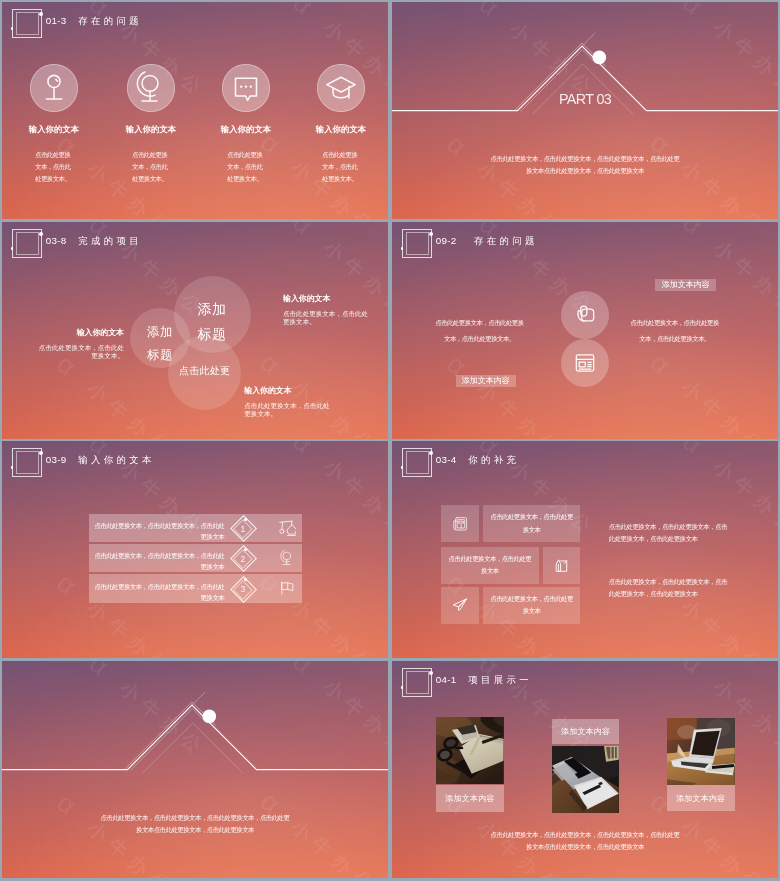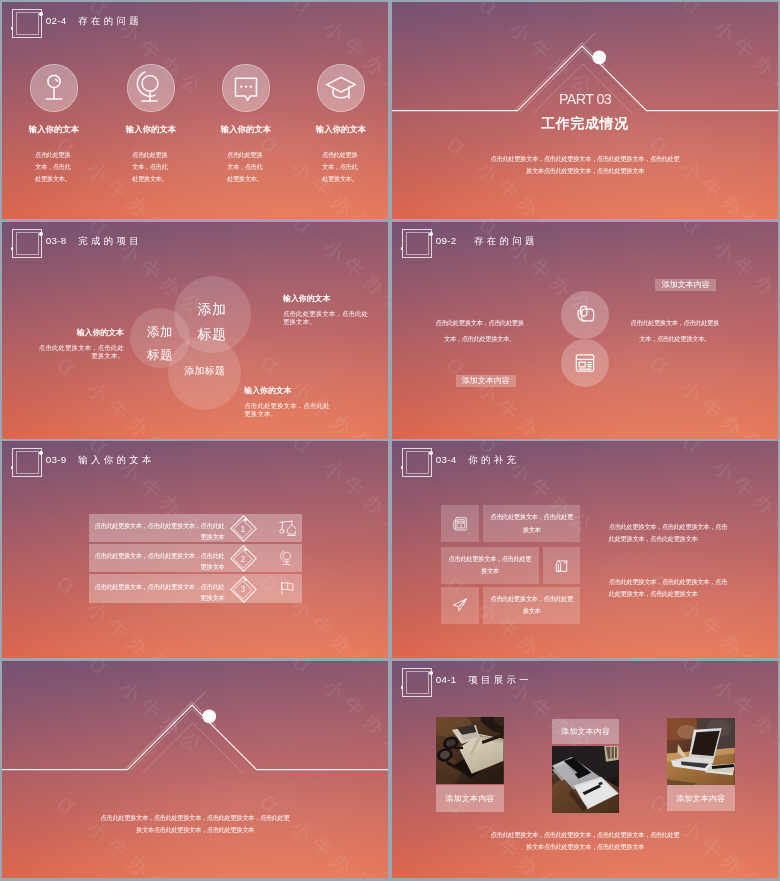--- a/index.html
+++ b/index.html
@@ -108,21 +108,21 @@
           <i style="left:65px;top:128px"> 小牛办公</i>
           <i style="left:220px;top:-4px"><b>α</b> 小牛办公</i>
           <i style="left:375px;top:-136px"><b>α</b> 小牛办公</i>
         </div>
       </div>
     <div>
       <div class="sqout" style="left:9.6px;top:6.5px;width:28.3px;height:27.2px"></div>
       <div class="sqin" style="left:13.5px;top:10px;width:21.7px;height:20.9px"></div>
       <div class="dot" style="left:36.5px;top:9.6px;width:4.6px;height:4.6px"></div>
       <div class="dot" style="left:8.5px;top:25px;width:2.6px;height:2.6px"></div>
-      <div class="htxt hnum" style="left:43.8px;top:12.5px">02-4</div>
+      <div class="htxt hnum" style="left:43.8px;top:12.5px">01-3</div>
       <div class="htxt hti" style="left:76.3px;top:12.8px">存在的问题</div>
     </div>
     <div class="feat" style="left:4px">
       <div class="featcirc">
           <span class="ico24">
             <svg viewBox="0 0 24 24" width="24" height="24" fill="none" stroke="#fff" stroke-width="1.1" stroke-linecap="round" stroke-linejoin="round">
               <circle cx="12" cy="7.4" r="4.3"></circle>
               <path d="M12 11.7v8.1"></path>
               <path d="M6.6 19.8h10.8"></path>
               <path d="M13.3 5.9l1.2 1.3"></path>
@@ -189,21 +189,20 @@
       <path d="M140.5 112.2 L190.8 61.9 L241 112.2" stroke="rgba(255,255,255,0.3)" stroke-width="0.75" fill="none" stroke-linejoin="miter"></path>
       <path d="M128.4 109.5 L190.3 47.6" stroke="rgba(255,255,255,0.42)" stroke-width="0.75" fill="none"></path>
       <path d="M190.3 47.6 L204 61.3" stroke="rgba(255,255,255,0.42)" stroke-width="0.75" fill="none"></path>
       <path d="M122.3 108.6 L190 40.9" stroke="rgba(255,255,255,0.5)" stroke-width="0.75" fill="none"></path>
       <path d="M190 40.9 L213.5 64.4" stroke="rgba(255,255,255,0.5)" stroke-width="0.75" fill="none"></path>
       <path d="M0 108.6 L125.5 108.6 L190 44.1 L254.5 108.6 L386 108.6" stroke="rgba(255,255,255,0.95)" stroke-width="1.2" fill="none" stroke-linejoin="miter"></path>
       <path d="M190.2 44 L203.5 30.7" stroke="rgba(255,255,255,0.45)" stroke-width="0.7" fill="none"></path>
       <circle cx="207.3" cy="55.4" r="6.8" fill="#fdfdfd"></circle>
     </svg>
     <div class="parttx">PART 03</div>
-    <div class="partsub">工作完成情况</div>
     <div class="partd1">点击此处更换文本，点击此处更换文本，点击此处更换文本，点击此处更</div>
     <div class="partd2">换文本点击此处更换文本，点击此处更换文本</div>
   </div>
   <div class="slide s6">
     <div class="bg"></div>
     <div class="wm">
         <div class="wmrot">
           <i style="left:285px;top:124px"><b>α</b> 小牛办公</i>
           <i style="left:440px;top:-8px"><b>α</b> 小牛办公</i>
           <i style="left:65px;top:128px"> 小牛办公</i>
@@ -241,21 +240,21 @@
       <div class="dot" style="left:36.5px;top:9.6px;width:4.6px;height:4.6px"></div>
       <div class="dot" style="left:8.5px;top:25px;width:2.6px;height:2.6px"></div>
       <div class="htxt hnum" style="left:43.8px;top:12.5px">03-8</div>
       <div class="htxt hti" style="left:76.3px;top:12.8px">完成的项目</div>
     </div>
     <div class="vcircle" style="left:171.5px;top:53.5px;width:77px;height:77px"></div>
     <div class="vcircle" style="left:127.7px;top:85.7px;width:60.6px;height:60.6px"></div>
     <div class="vcircle" style="left:166px;top:114.4px;width:73.2px;height:73.2px"></div>
     <div class="vlab vlab-a"><span>添加</span><br><span>标题</span></div>
     <div class="vlab vlab-b"><span>添加</span><br><span>标题</span></div>
-    <div class="vlab vlab-c">添加标题</div>
+    <div class="vlab vlab-c">点击此处更</div>
     <div class="note note-l">
       <div class="noteh">输入你的文本</div>
       <div class="noteb">点击此处更换文本，点击此处更换文本。</div>
     </div>
     <div class="note note-r1">
       <div class="noteh">输入你的文本</div>
       <div class="noteb">点击此处更换文本，点击此处更换文本。</div>
     </div>
     <div class="note note-r2">
       <div class="noteh">输入你的文本</div>

